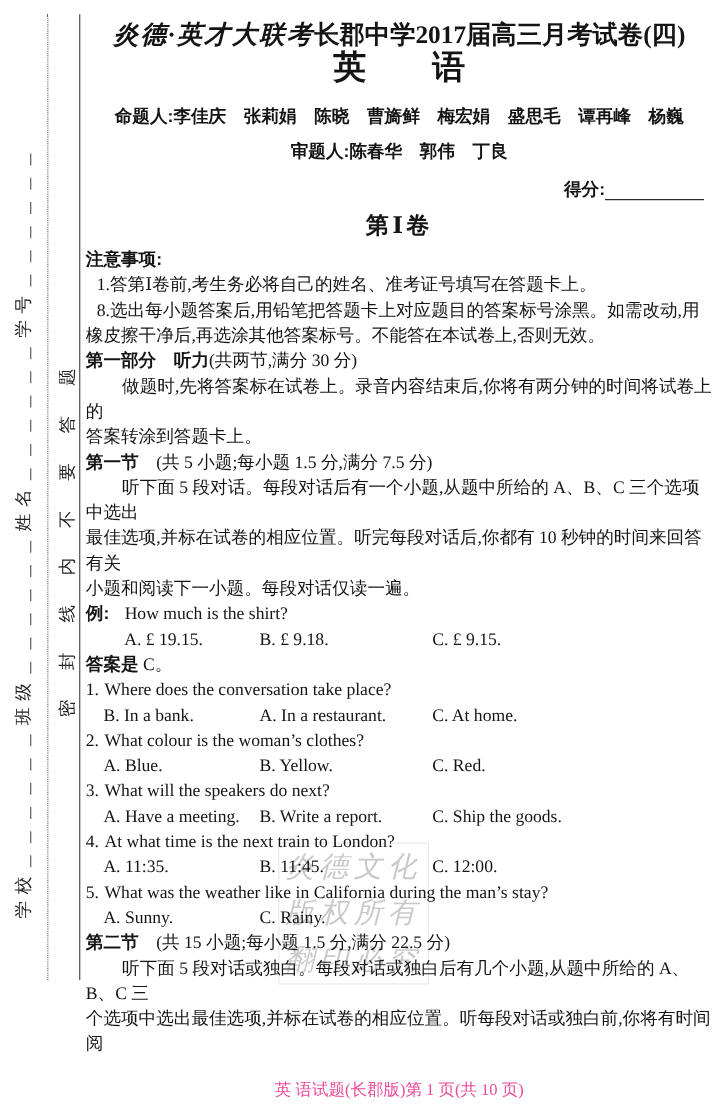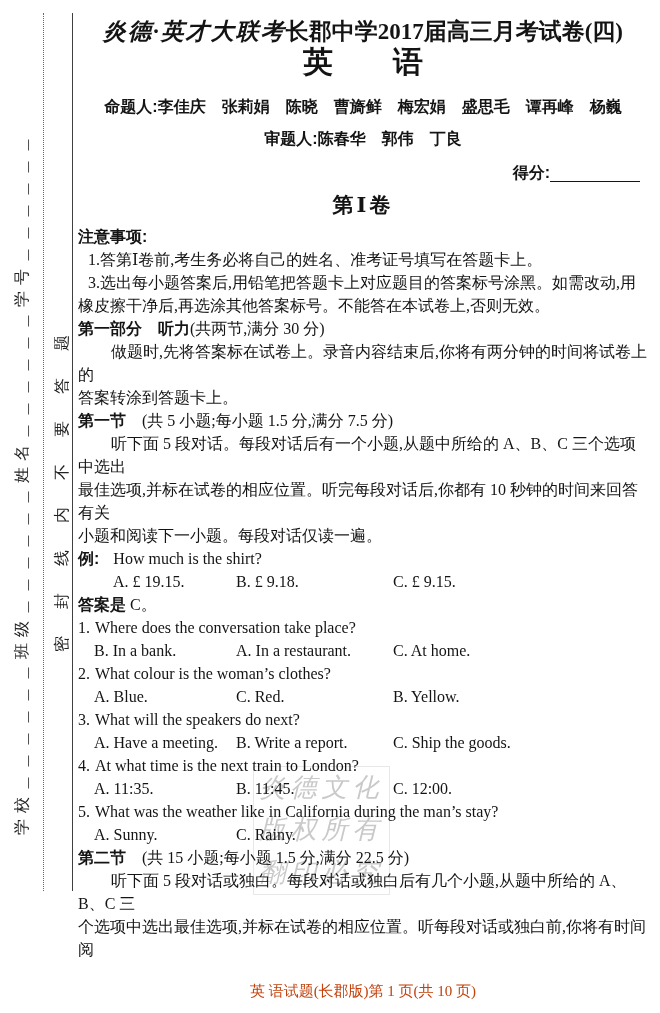--- a/index.html
+++ b/index.html
@@ -58,21 +58,21 @@
   .sec1-title{margin:10px 0 6px 0;text-align:center;font-size:21px;line-height:27px;font-weight:600;letter-spacing:3px;}
 
   .opt-row{display:grid;grid-template-columns:142px 157px auto;padding-left:16px;}
   .opt-row.example{grid-template-columns:123px 157px auto;padding-left:35px;}
   .q-row .qnum{display:inline;}
   .q-row .qtext{margin-left:5px;text-align:center;}
   .ex-q{margin-left:14px;}
 
   .footer{
     position:absolute;left:78px;top:980px;width:570px;text-align:center;
-    font-size:15px;color:#c2410c;z-index:1;
+    font-size:15px;color:#ec4899;z-index:1;
   }
 </style>
 </head>
 <body>
 
 <div class="seal-strip">
   <div class="side-fields">学校＿＿＿＿＿＿班级＿＿＿＿＿＿姓名＿＿＿＿＿＿学号＿＿＿＿＿＿</div>
   <div class="line-dotted"></div>
   <div class="side-seal">密封线内不要答题</div>
   <div class="line-solid"></div>
@@ -93,21 +93,21 @@
   <div class="people hei">命题人:李佳庆　张莉娟　陈晓　曹旖鲜　梅宏娟　盛思毛　谭再峰　杨巍</div>
   <div class="people second hei">审题人:陈春华　郭伟　丁良</div>
 
   <div class="score-row"><span class="hei">得分:</span><span class="score-blank"></span></div>
 
 
   <div class="sec1-title">第Ⅰ卷</div>
 
   <div class="hei">注意事项:</div>
   <div class="ind1">1.答第Ⅰ卷前,考生务必将自己的姓名、准考证号填写在答题卡上。</div>
-  <div class="ind1">3.选出每小题答案后,用铅笔把答题卡上对应题目的答案标号涂黑。如需改动,用</div>
+  <div class="ind1">8.选出每小题答案后,用铅笔把答题卡上对应题目的答案标号涂黑。如需改动,用</div>
   <div>橡皮擦干净后,再选涂其他答案标号。不能答在本试卷上,否则无效。</div>
 
   <div><span class="hei">第一部分　听力</span><span class="kai">(共两节,满分 30 分)</span></div>
   <div class="ind2">做题时,先将答案标在试卷上。录音内容结束后,你将有两分钟的时间将试卷上的</div>
   <div>答案转涂到答题卡上。</div>
 
   <div><span class="hei">第一节</span>　<span class="kai">(共 5 小题;每小题 1.5 分,满分 7.5 分)</span></div>
   <div class="ind2">听下面 5 段对话。每段对话后有一个小题,从题中所给的 A、B、C 三个选项中选出</div>
   <div>最佳选项,并标在试卷的相应位置。听完每段对话后,你都有 10 秒钟的时间来回答有关</div>
   <div>小题和阅读下一小题。每段对话仅读一遍。</div>
@@ -123,22 +123,22 @@
   <div class="q-row"><span class="qnum">1.</span><span class="qtext">Where does the conversation take place?</span></div>
   <div class="opt-row">
     <span>B. In a bank.</span>
     <span>A. In a restaurant.</span>
     <span>C. At home.</span>
   </div>
 
   <div class="q-row"><span class="qnum">2.</span><span class="qtext">What colour is the woman’s clothes?</span></div>
   <div class="opt-row">
     <span>A. Blue.</span>
+    <span>B. Yellow.</span>
     <span>C. Red.</span>
-    <span>B. Yellow.</span>
   </div>
 
   <div class="q-row"><span class="qnum">3.</span><span class="qtext">What will the speakers do next?</span></div>
   <div class="opt-row">
     <span>A. Have a meeting.</span>
     <span>B. Write a report.</span>
     <span>C. Ship the goods.</span>
   </div>
 
   <div class="q-row"><span class="qnum">4.</span><span class="qtext">At what time is the next train to London?</span></div>

